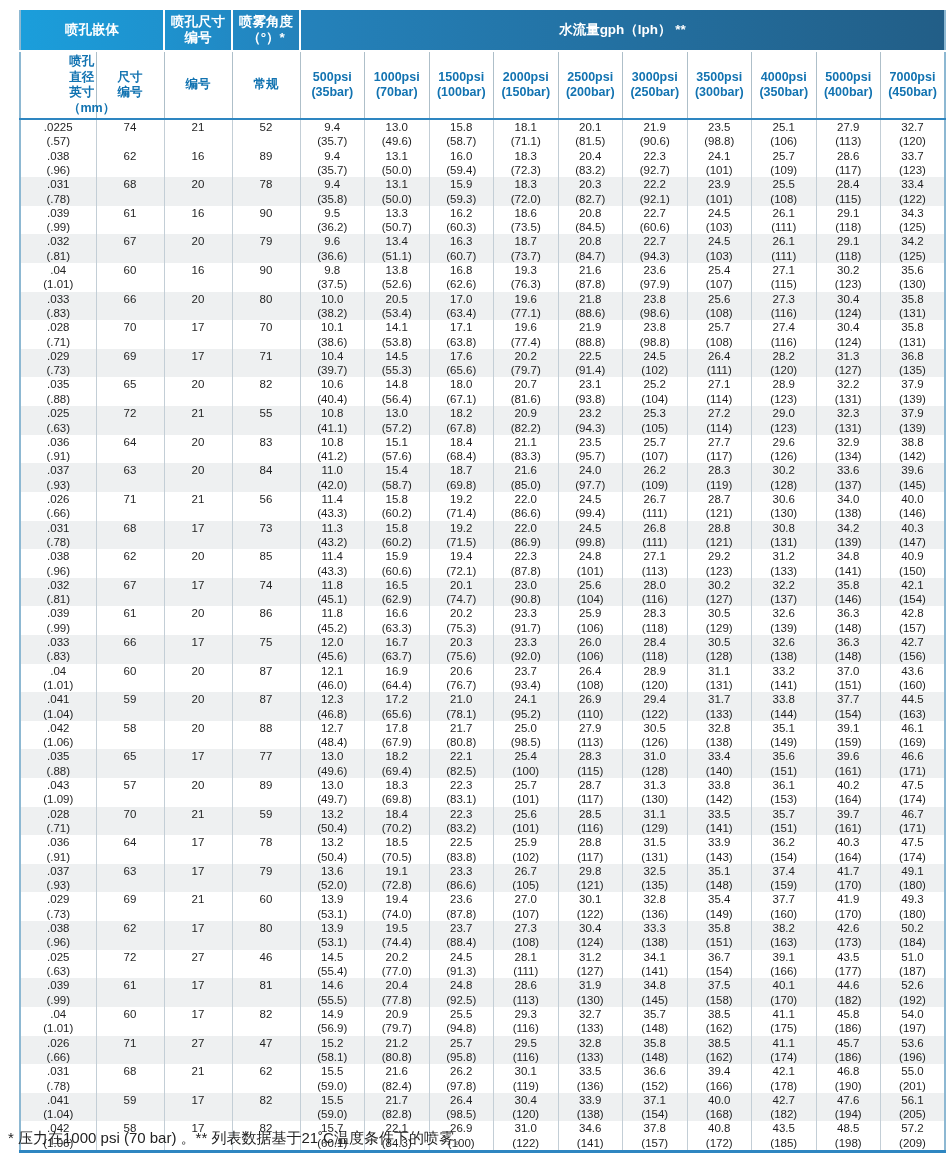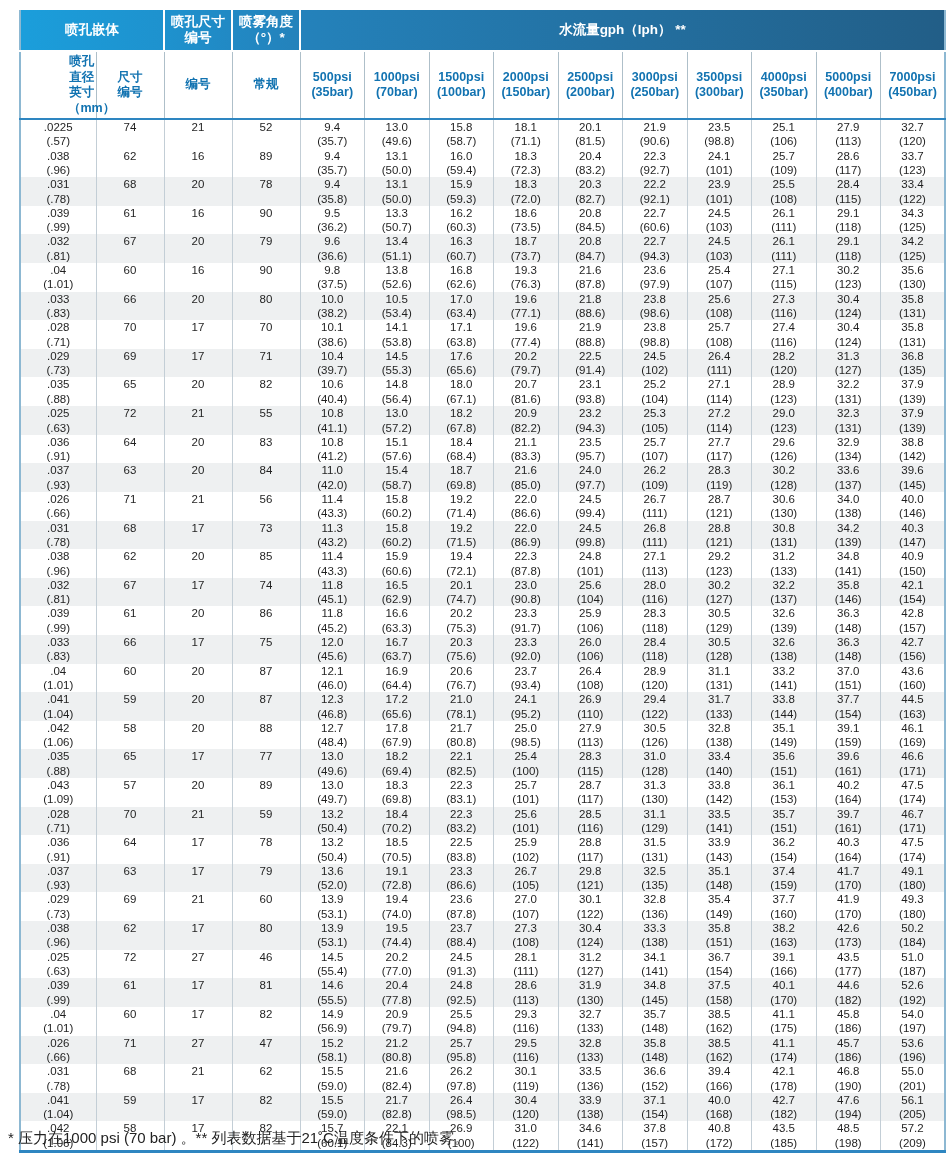--- a/index.html
+++ b/index.html
@@ -449,21 +449,21 @@
             <div class="v">20</div>
           </td>
           <td>
             <div class="v">80</div>
           </td>
           <td>
             <div class="v">10.0</div>
             <div class="p">(38.2)</div>
           </td>
           <td>
-            <div class="v">10.5</div>
+            <div class="v">20.5</div>
             <div class="p">(53.4)</div>
           </td>
           <td>
             <div class="v">17.0</div>
             <div class="p">(63.4)</div>
           </td>
           <td>
             <div class="v">19.6</div>
             <div class="p">(77.1)</div>
           </td>

